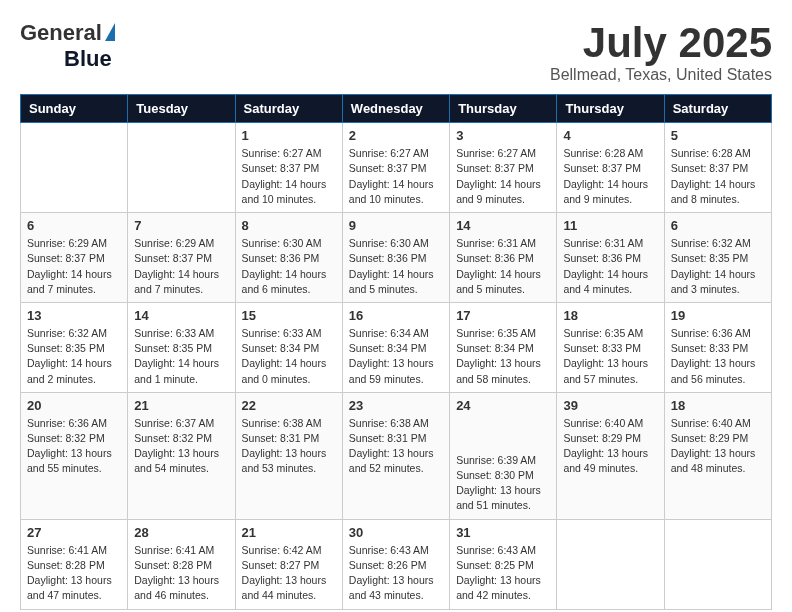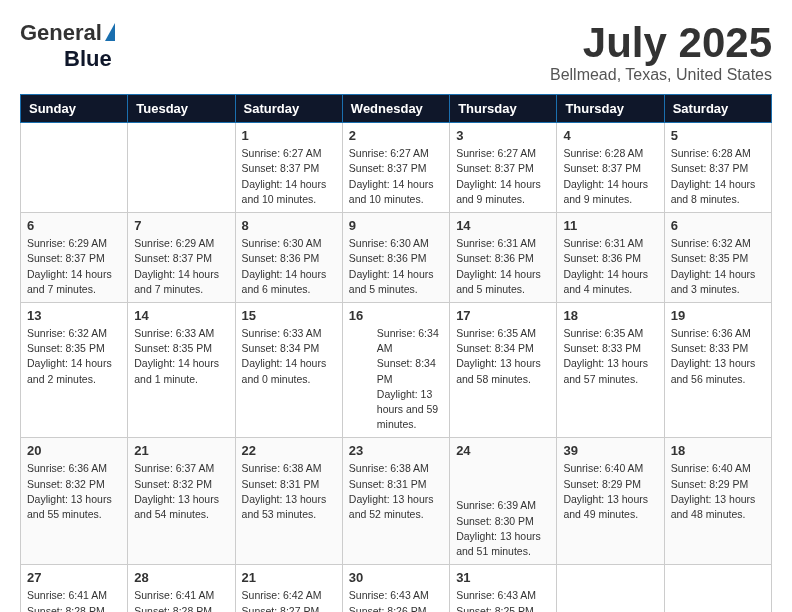--- a/index.html
+++ b/index.html
@@ -221,21 +221,21 @@
 Daylight: 14 hours and 1 minute.</div>
         </td>
         <td>
           <div class="day-num">15</div>
           <div class="day-info" style="white-space: pre-line;">Sunrise: 6:33 AM
 Sunset: 8:34 PM
 Daylight: 14 hours and 0 minutes.</div>
         </td>
         <td>
           <div class="day-num">16</div>
-          <div class="day-info" style="white-space: pre-line; margin-left: 28px;">Sunrise: 6:34 AM
+          <div class="day-info" style="white-space: pre-line;">Sunrise: 6:34 AM
 Sunset: 8:34 PM
 Daylight: 13 hours and 59 minutes.</div>
         </td>
         <td>
           <div class="day-num">17</div>
           <div class="day-info" style="white-space: pre-line;">Sunrise: 6:35 AM
 Sunset: 8:34 PM
 Daylight: 13 hours and 58 minutes.</div>
         </td>
         <td>

